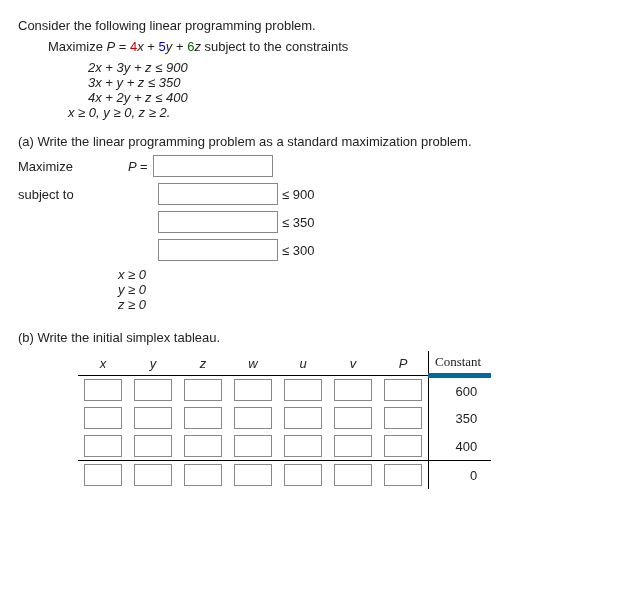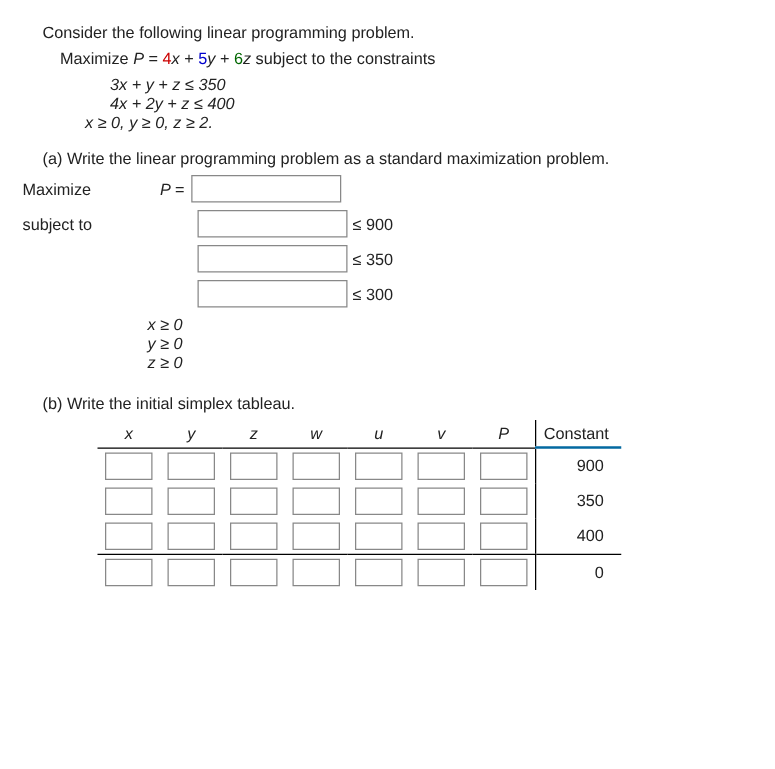--- a/index.html
+++ b/index.html
@@ -37,51 +37,53 @@
   }
   table.tableau th, table.tableau td {
     text-align: center;
     padding: 3px 6px;
     font-weight: normal;
     font-style: italic;
   }
   table.tableau th.const-h {
     font-style: normal;
     border-left: 1px solid #000;
-    border-bottom: 2px solid #0369a1;
+    border-bottom: 5px solid #0369a1;
     padding-right:10px;
+    font-family:Liberation Serif, serif;
   }
   table.tableau th.var-h {
     border-bottom: 1px solid #000;
   }
   table.tableau td.const-cell {
     border-left: 1px solid #000;
     font-style: normal;
     text-align: right;
     padding-right: 14px;
     padding-left: 14px;
   }
   table.tableau tr.lastdata td { border-bottom: 1px solid #000; }
   .nowrap { white-space: nowrap; }
-  p { margin: 6px 16px; }
+  p { margin: 6px 0; }
 </style>
 </head>
 <body>
 
 <p>Consider the following linear programming problem.</p>
 
 <p class="indent1 nowrap">
   <span>Maximize </span>
   <span class="italic">P</span><span> = </span>
   <span class="color-red">4</span><span class="italic">x</span><span> + </span>
   <span class="color-blue">5</span><span class="italic">y</span><span> + </span>
   <span class="color-green">6</span><span class="italic">z</span><span> subject to the constraints</span>
 </p>
 
 <div class="indent2 italic nowrap">
+  <div>2x + 3y + z ≤ 900</div>
   <div>3x +   y + z ≤ 350</div>
   <div>4x + 2y + z ≤ 400</div>
   <div style="margin-left:-20px">x ≥ 0, y ≥ 0, z ≥ 2.</div>
 </div>
 
 <p style="margin-top:14px">(a) Write the linear programming problem as a standard maximization problem.</p>
 
 <div class="row indent1">
   <span class="label-left">Maximize</span>
   <span class="italic" style="margin-right:6px">P =</span>
@@ -127,21 +129,21 @@
     <th class="const-h">Constant</th>
   </tr>
   <tr>
     <td><input class="textbox w40" style=""></td>
     <td><input class="textbox w40" style=""></td>
     <td><input class="textbox w40" style=""></td>
     <td><input class="textbox w40" style=""></td>
     <td><input class="textbox w40" style=""></td>
     <td><input class="textbox w40" style=""></td>
     <td><input class="textbox w40" style=""></td>
-    <td class="const-cell">900</td>
+    <td class="const-cell">600</td>
   </tr>
   <tr>
     <td><input class="textbox w40" style=""></td>
     <td><input class="textbox w40" style=""></td>
     <td><input class="textbox w40" style=""></td>
     <td><input class="textbox w40" style=""></td>
     <td><input class="textbox w40" style=""></td>
     <td><input class="textbox w40" style=""></td>
     <td><input class="textbox w40" style=""></td>
     <td class="const-cell">350</td>

